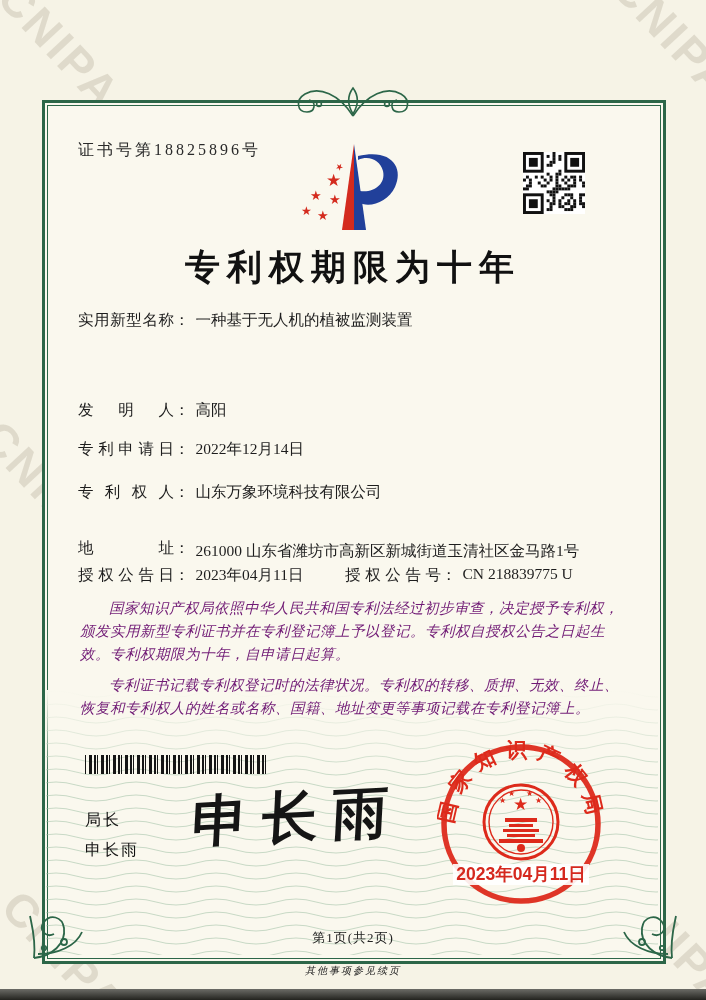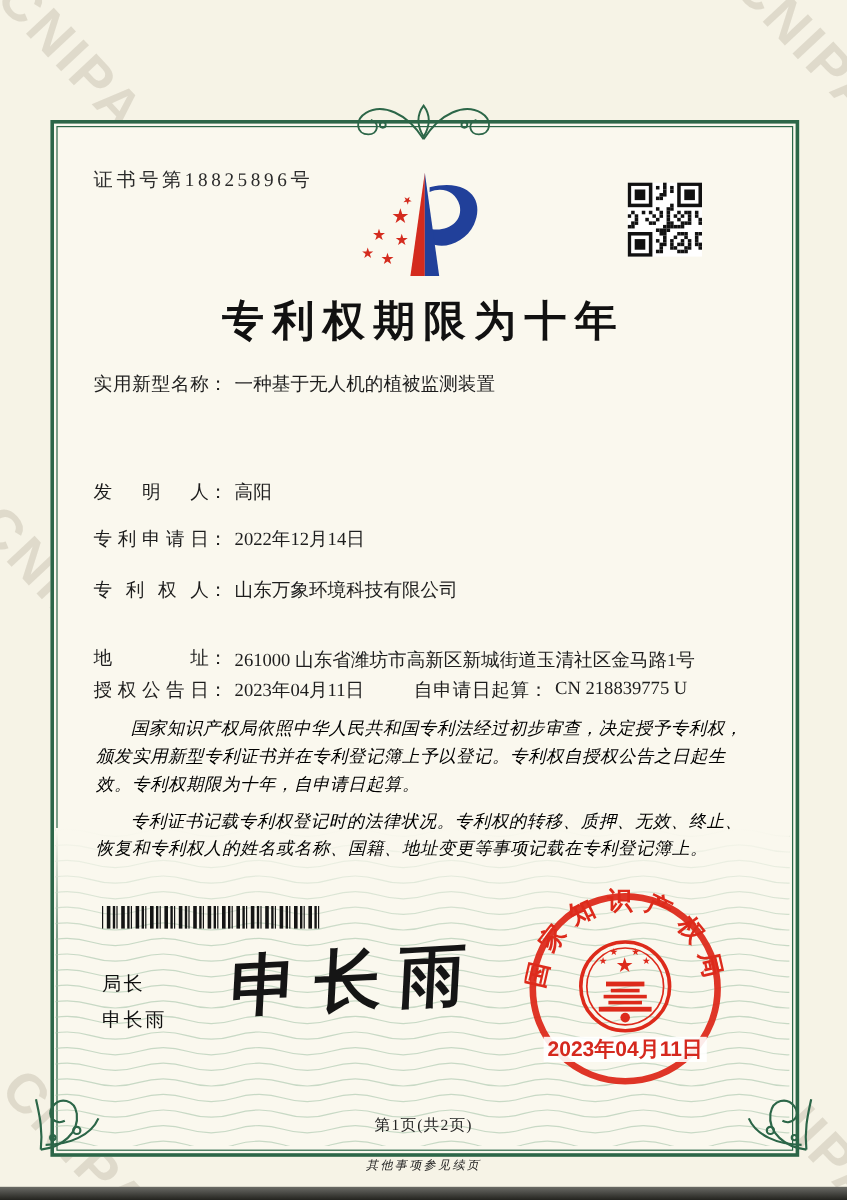--- a/index.html
+++ b/index.html
@@ -35,21 +35,21 @@
   }
   
   .frow{ position:absolute; left:78px; font-size:15.5px; color:#1d1d1d; white-space:nowrap; }
   .flabel{ display:inline-block; width:96px; text-align:justify; text-align-last:justify; vertical-align:top;}
   .fcolon{ display:inline-block; margin-right:6px; vertical-align:top;}
   .fvalue{ display:inline-block; vertical-align:top;}
   .addr-val{ white-space:normal; width:440px; line-height:26px; }
   .grant2{ position:absolute; left:267px; top:0; }
   
   .paras{ position:absolute; left:80px; top:597px; width:552px;
-    font-size:14.5px; line-height:23px; color:#000000; font-style:italic; letter-spacing:0.5px;}
+    font-size:14.5px; line-height:23px; color:#701a75; font-style:italic; letter-spacing:0.5px;}
   .paras p{ margin:0 0 8px 0; text-indent:2em; }
   
   .barcode{ position:absolute; left:85px; top:755px; }
   
   .sig-role{ position:absolute; left:85px; top:810px; font-size:16px; color:#111; letter-spacing:2px;}
   .sig-name{ position:absolute; left:85px; top:840px; font-size:16px; color:#111; letter-spacing:2px;}
   .autograph{
     position:absolute; left:192px; top:780px; font-size:56px; color:#151515;
     font-weight:700; letter-spacing:14px; transform:rotate(-3deg) skewX(-6deg);
     font-family:"DejaVu Serif", serif;
@@ -275,21 +275,21 @@
   </div>
   <div class="frow" style="top:482px;">
     <span class="flabel">专利权人</span><span class="fcolon">：</span><span class="fvalue">山东万象环境科技有限公司</span>
   </div>
   <div class="frow" style="top:538px;">
     <span class="flabel">地址</span><span class="fcolon">：</span><span class="fvalue addr-val"><span>261000 山东省潍坊市高新区新城街道玉清社区金马路1号</span><br></span>
   </div>
   <div class="frow" style="top:565px;">
     <span class="flabel">授权公告日</span><span class="fcolon">：</span><span class="fvalue">2023年04月11日</span>
     <span class="grant2">
-      <span class="flabel">自申请日起算</span><span class="fcolon">：</span><span class="fvalue">CN 218839775 U</span>
+      <span class="flabel">授权公告号</span><span class="fcolon">：</span><span class="fvalue">CN 218839775 U</span>
     </span>
   </div>
 
   <div class="paras">
     <p>国家知识产权局依照中华人民共和国专利法经过初步审查，决定授予专利权，颁发实用新型专利证书并在专利登记簿上予以登记。专利权自授权公告之日起生效。专利权期限为十年，自申请日起算。</p>
     <p>专利证书记载专利权登记时的法律状况。专利权的转移、质押、无效、终止、恢复和专利权人的姓名或名称、国籍、地址变更等事项记载在专利登记簿上。</p>
   </div>
 
   <svg class="barcode" id="barcodeSvg" width="186" height="19">
       <rect x="0" y="0" width="1" height="19" fill="#151515"></rect>

